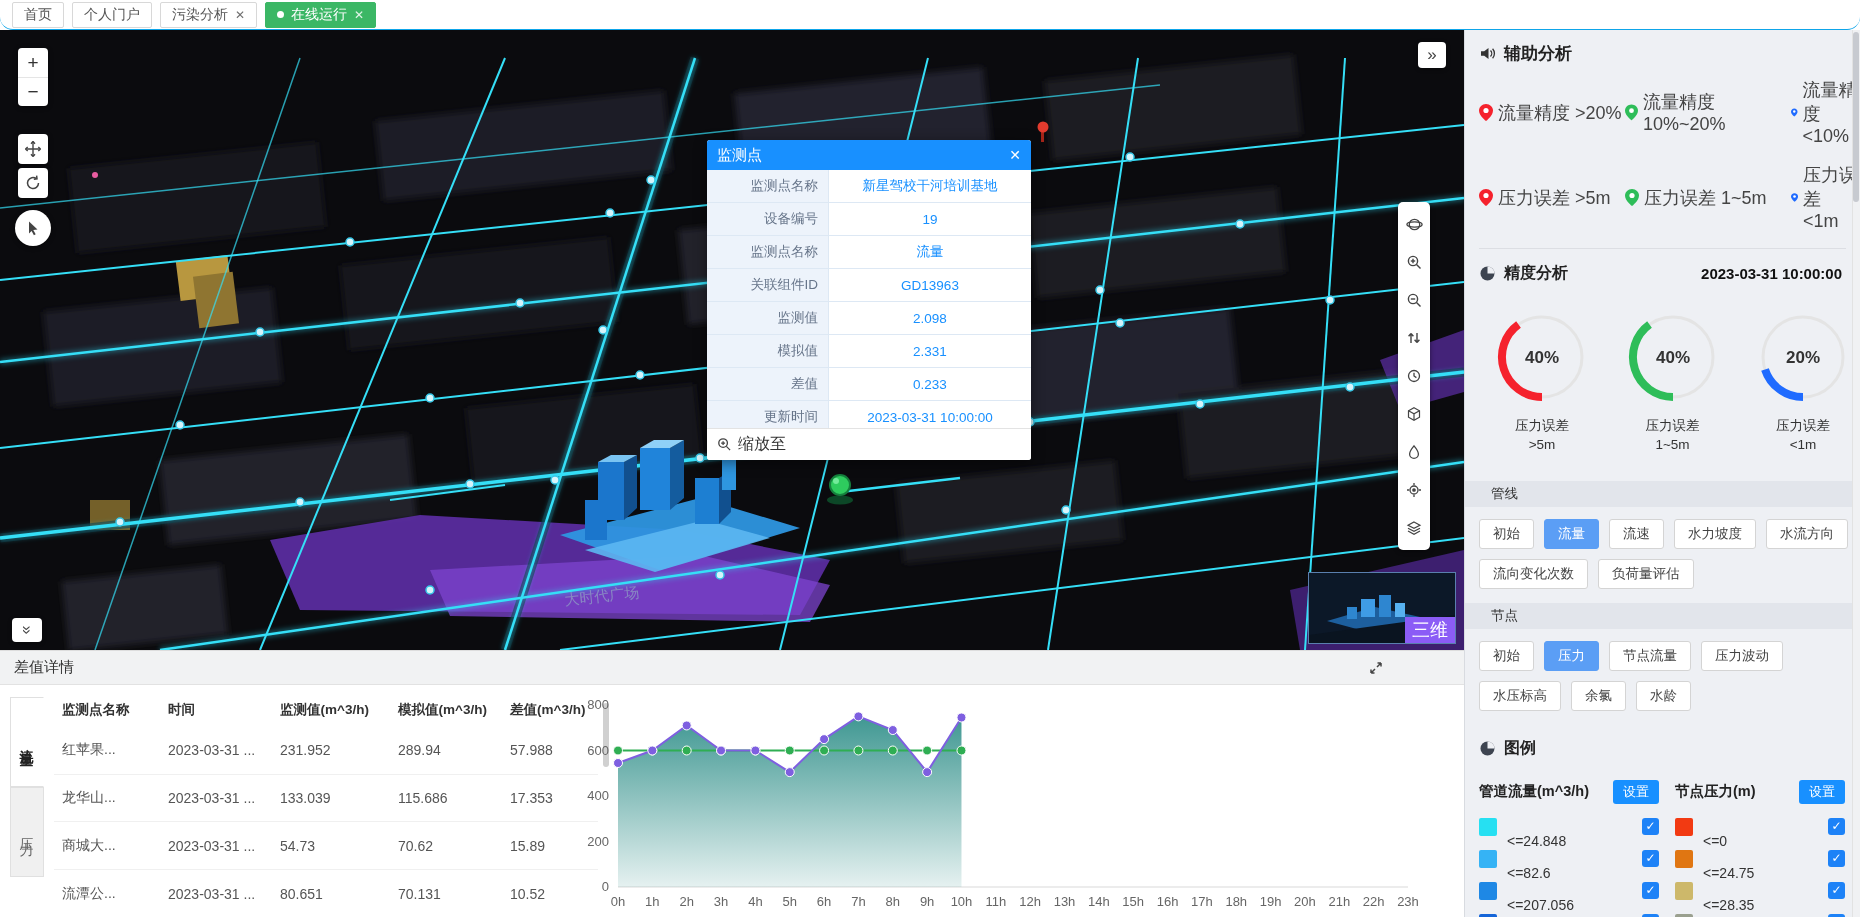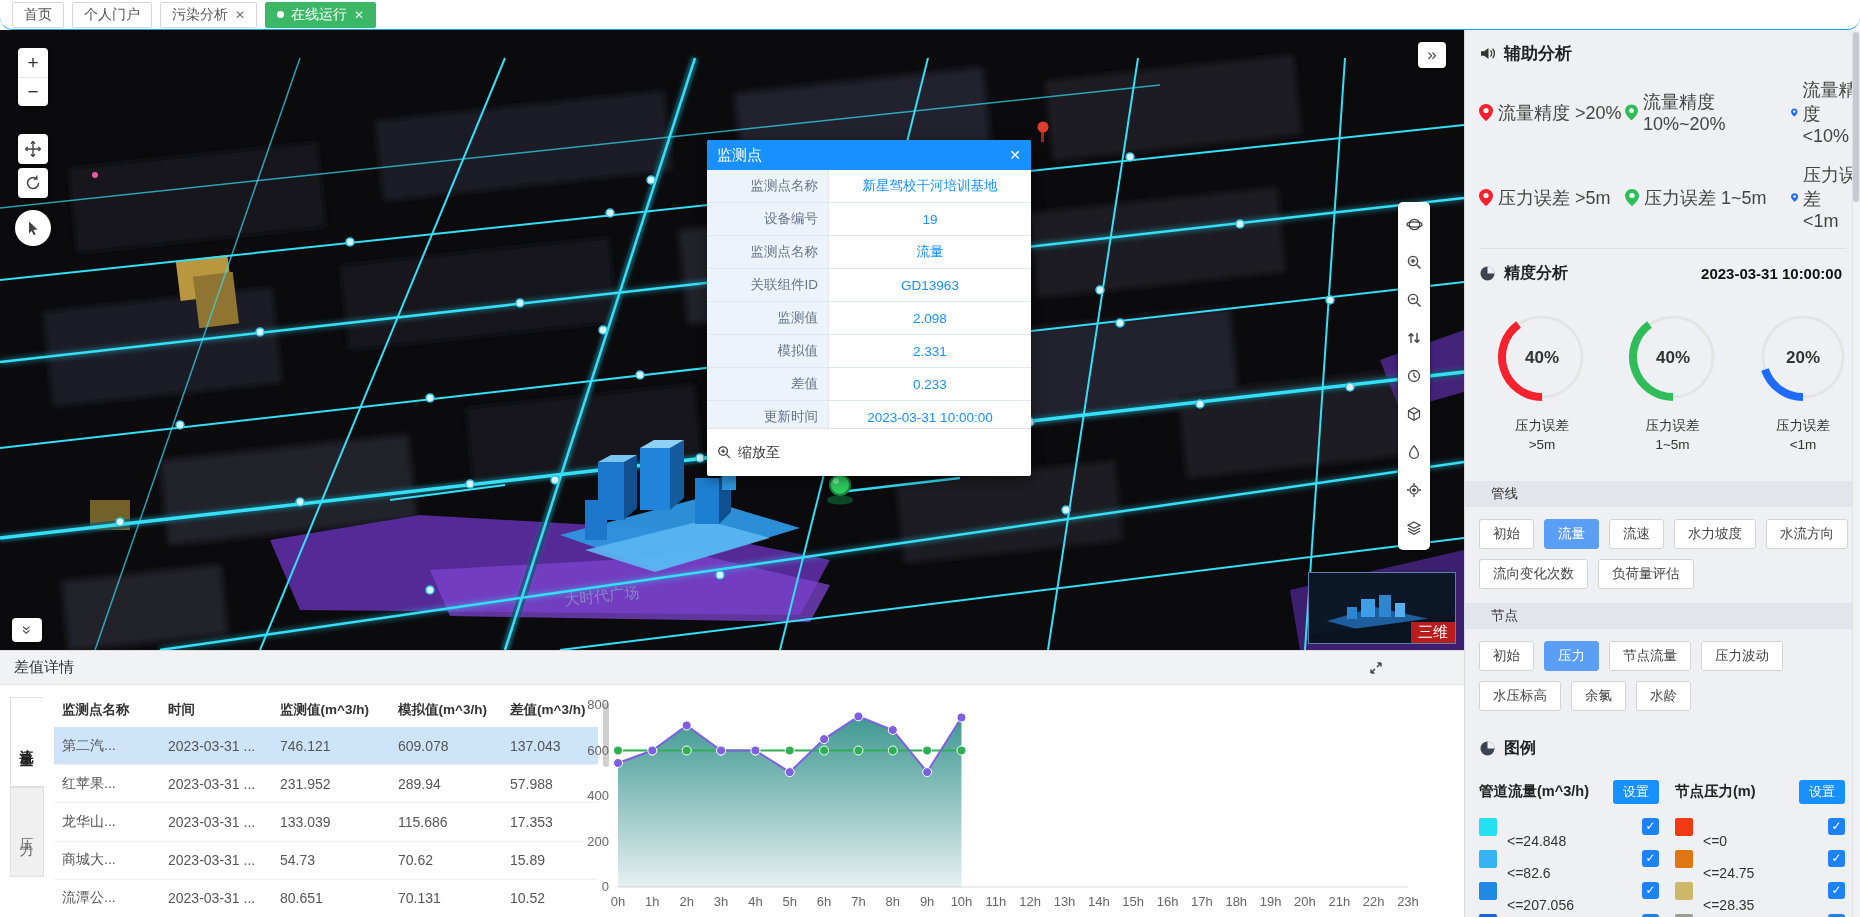--- a/index.html
+++ b/index.html
@@ -36,25 +36,25 @@
 
   
   .popup { position:absolute; left:707px; top:110px; width:324px; background:#fff; border-radius:3px; box-shadow:0 3px 14px rgba(0,0,0,.45); overflow:hidden; }
   .popup-header { height:30px; background:#1890ff; color:#fff; display:flex; align-items:center; padding:0 10px; font-size:15px; }
   .popup-close { margin-left:auto; cursor:pointer; font-size:14px; }
   .popup-rows { height:258px; overflow:hidden; }
   .p-row { display:flex; border-bottom:1px solid #dde8f4; height:33px; }
   .p-label { width:122px; background:#edf3fb; border-right:1px solid #dde8f4; color:#67758a; font-size:13.5px; display:flex; align-items:center; justify-content:flex-end; padding-right:10px; }
   .p-value { flex:1; color:#1890ff; font-size:13.5px; display:flex; align-items:center; justify-content:center; }
   .p-link { cursor:pointer; }
-  .popup-footer { height:48px; border-top:1px solid #e3e3e3; display:flex; align-items:center; gap:6px; padding:8px 10px; font-size:14px; color:#333; background:#fff; cursor:pointer; }
+  .popup-footer { height:32px; border-top:1px solid #e3e3e3; display:flex; align-items:center; gap:6px; padding:8px 10px; font-size:16px; color:#333; background:#fff; cursor:pointer; }
 
   
   .minimap { position:absolute; right:8px; bottom:6px; width:148px; height:72px; border:1px solid #5a7fae; background:#0c1828; }
-  .minimap-badge { position:absolute; right:0; bottom:0; background:#b91c1c; color:#fff; font-size:15px; padding:1px 7px; }
+  .minimap-badge { position:absolute; right:0; bottom:0; background:#8b5cf6; color:#fff; font-size:18px; padding:1px 7px; }
 
   
   .bottom-panel { height:267px; background:#fff; border-top:1px solid #ddd; }
   .bp-header { height:34px; background:#f1f2f3; border-bottom:1px solid #e2e2e2; display:flex; align-items:center; padding:0 14px; }
   .bp-title { font-size:15px; color:#333; }
   .bp-expand { margin-left:auto; margin-right:66px; cursor:pointer; display:flex; }
   .bp-body { display:flex; height:233px; }
   .vtabs { width:44px; padding:12px 0 0 10px; }
   .vtab { writing-mode:vertical-rl; text-orientation:upright; letter-spacing:5px; width:34px; height:90px; display:flex; align-items:center; justify-content:center; background:#f0f0f0; border:1px solid #e0e0e0; color:#666; font-size:14px; cursor:pointer; }
   .vtab.active { background:#fff; color:#222; border-right-color:#fff; font-weight:bold; }
@@ -437,27 +437,20 @@
               <thead>
                   <tr id="diff-thead">
                     <th>监测点名称</th>
                     <th>时间</th>
                     <th>监测值(m^3/h)</th>
                     <th>模拟值(m^3/h)</th>
                     <th>差值(m^3/h)</th>
                   </tr>
                 </thead>
               <tbody id="diff-tbody">
-                  <tr class="selected">
-                    <td>第二汽...</td>
-                    <td>2023-03-31 ...</td>
-                    <td>746.121</td>
-                    <td>609.078</td>
-                    <td>137.043</td>
-                  </tr>
                   <tr class="">
                     <td>红苹果...</td>
                     <td>2023-03-31 ...</td>
                     <td>231.952</td>
                     <td>289.94</td>
                     <td>57.988</td>
                   </tr>
                   <tr class="">
                     <td>龙华山...</td>
                     <td>2023-03-31 ...</td>

